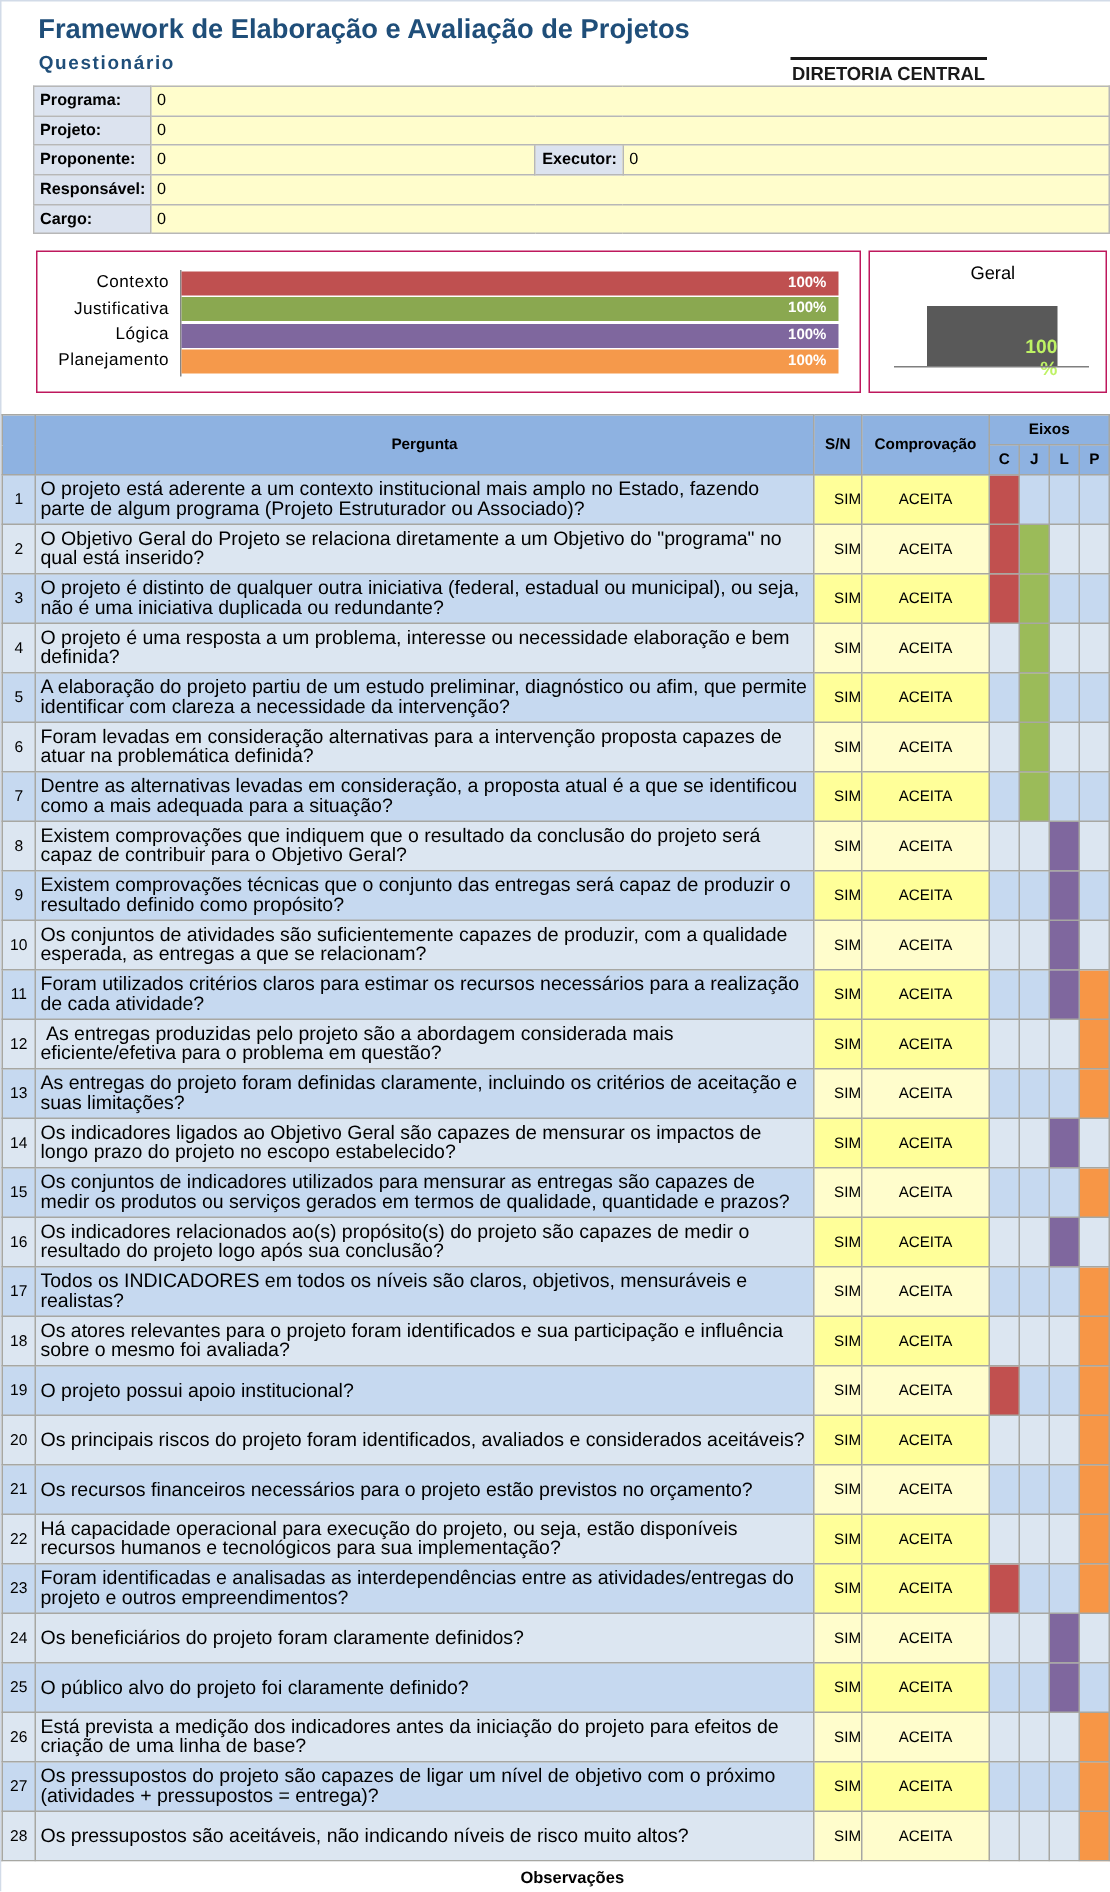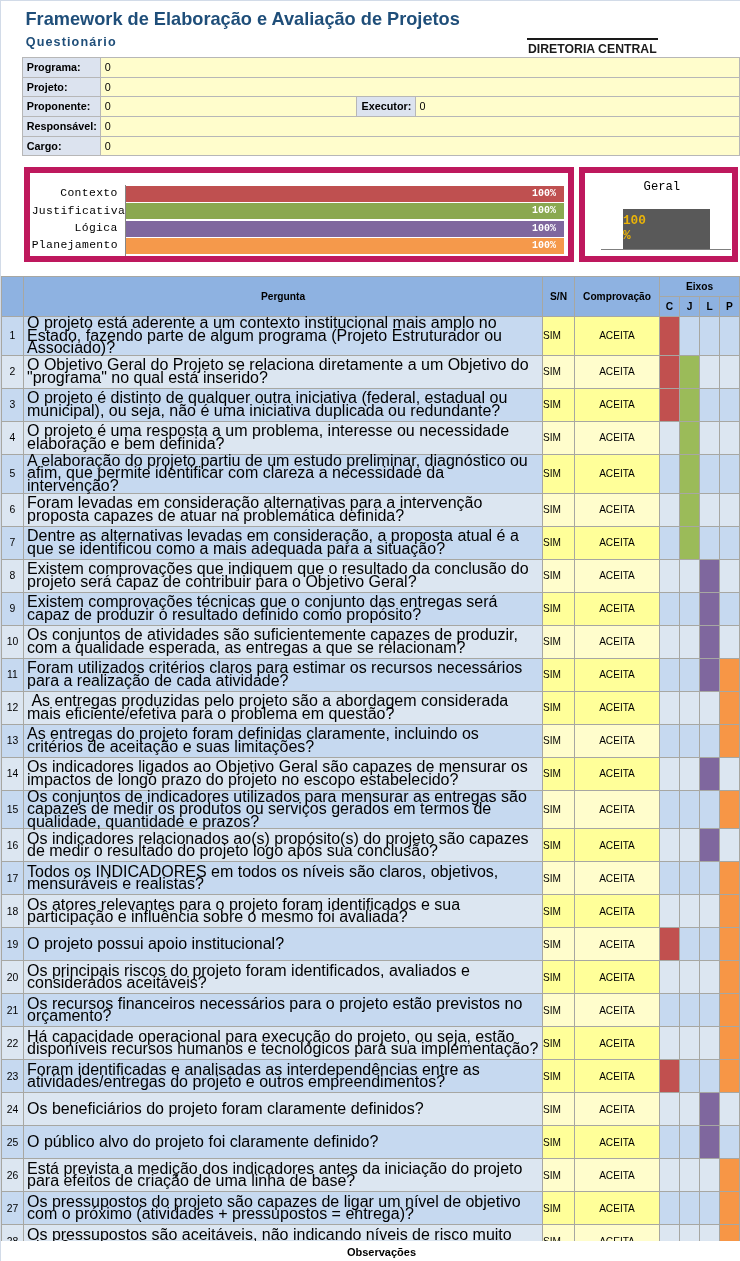--- a/index.html
+++ b/index.html
@@ -30,48 +30,48 @@
   .form{position:absolute;left:21.2px;top:55.9px;width:717.8px;border-collapse:collapse;
         table-layout:fixed;}
   .form td{border:1px solid #b7b7b7;height:18.7px;padding:0 0 0 3.5px;font-size:10.8px;
            color:#000;line-height:18.7px;vertical-align:middle;}
   .form td.lbl,.form td.lbl2{font-size:10.8px;}
   .form td.lbl{background:#DCE3EF;font-weight:bold;width:78px;}
   .form td.val{background:#FFFDCC;}
   .form td.lbl2{background:#DCE3EF;font-weight:bold;width:58px;text-align:left;padding-left:4px;}
 
   
-  .chartbox{position:absolute;background:#fff;border:6px solid #be185d;box-sizing:border-box;font-family:Liberation Mono, monospace;}
+  .chartbox{position:absolute;background:#fff;border:1px solid #be185d;box-sizing:border-box;}
   #chart-axes{left:22.7px;top:166.4px;width:550.6px;height:95.1px;}
   #chart-geral{left:578.4px;top:166.4px;width:159px;height:95.1px;}
 
   .bars{position:absolute;left:0;top:0;width:100%;height:100%;}
   .axis-label{position:absolute;font-size:11.4px;color:#000;text-align:right;
               width:86px;left:2px;line-height:12px;letter-spacing:0.35px;}
   .bar{position:absolute;left:96.6px;height:16px;color:#fff;font-size:10px;font-weight:bold;
        text-align:right;line-height:16px;padding-right:8px;box-sizing:border-box;}
   .vaxis{position:absolute;left:95.6px;top:12px;width:1.2px;height:71px;background:#868686;}
 
   .geral-title{position:absolute;left:3px;top:6.5px;width:100%;text-align:center;
                font-size:12.2px;color:#000;line-height:14px;}
-  .geral-bar{position:absolute;background:#595959;color:#eab308;font-size:12.8px;font-weight:bold;
-             text-align:left;line-height:15.9px;padding-top:4px;box-sizing:border-box;}
+  .geral-bar{position:absolute;background:#595959;color:#bef264;font-size:12.8px;font-weight:bold;
+             text-align:right;line-height:15.9px;padding-top:19px;box-sizing:border-box;}
   .geral-axis{position:absolute;height:1.2px;background:#7f7f7f;}
 
   
   .qt{position:absolute;left:0px;top:275px;width:739px;border-collapse:collapse;
       table-layout:fixed;}
   .qt th,.qt td{border:1px solid #a7a7a2;padding:0;box-sizing:border-box;}
   .qt th{background:#8EB2E1;color:#000;font-weight:bold;font-size:10.2px;text-align:center;
          vertical-align:middle;}
   .qt thead tr:first-child th.heix{height:20px;}
   .qt thead tr:nth-child(2) th{height:20px;}
   .qt td.idx{width:22px;text-align:center;font-size:10.4px;color:#000;}
-  .qt td.q{padding:0 3px;font-size:16px;color:#000;line-height:12.6px;}
-  .qt td.sn{width:32px;text-align:left;font-size:10.1px;}
+  .qt td.q{padding:0 3px;font-size:13px;color:#000;line-height:12.6px;}
+  .qt td.sn{width:32px;text-align:right;font-size:10.1px;}
   .qt td.cp{width:85px;text-align:center;font-size:10.1px;}
   .qt td.ex{width:20px;}
   .qt tr.odd td{background:#C6D9F0;}
   .qt tr.even td{background:#DCE6F1;}
   .qt tr.y-bright td.sn,.qt tr.y-bright td.cp{background:#FFFF99;}
   .qt tr.y-light td.sn,.qt tr.y-light td.cp{background:#FFFDCC;}
   .qt tbody tr{height:33px;}
   .qt th.hidx{width:22px;}
   .qt th.hsn{width:32px;}
   .qt th.hcp{width:85px;}

